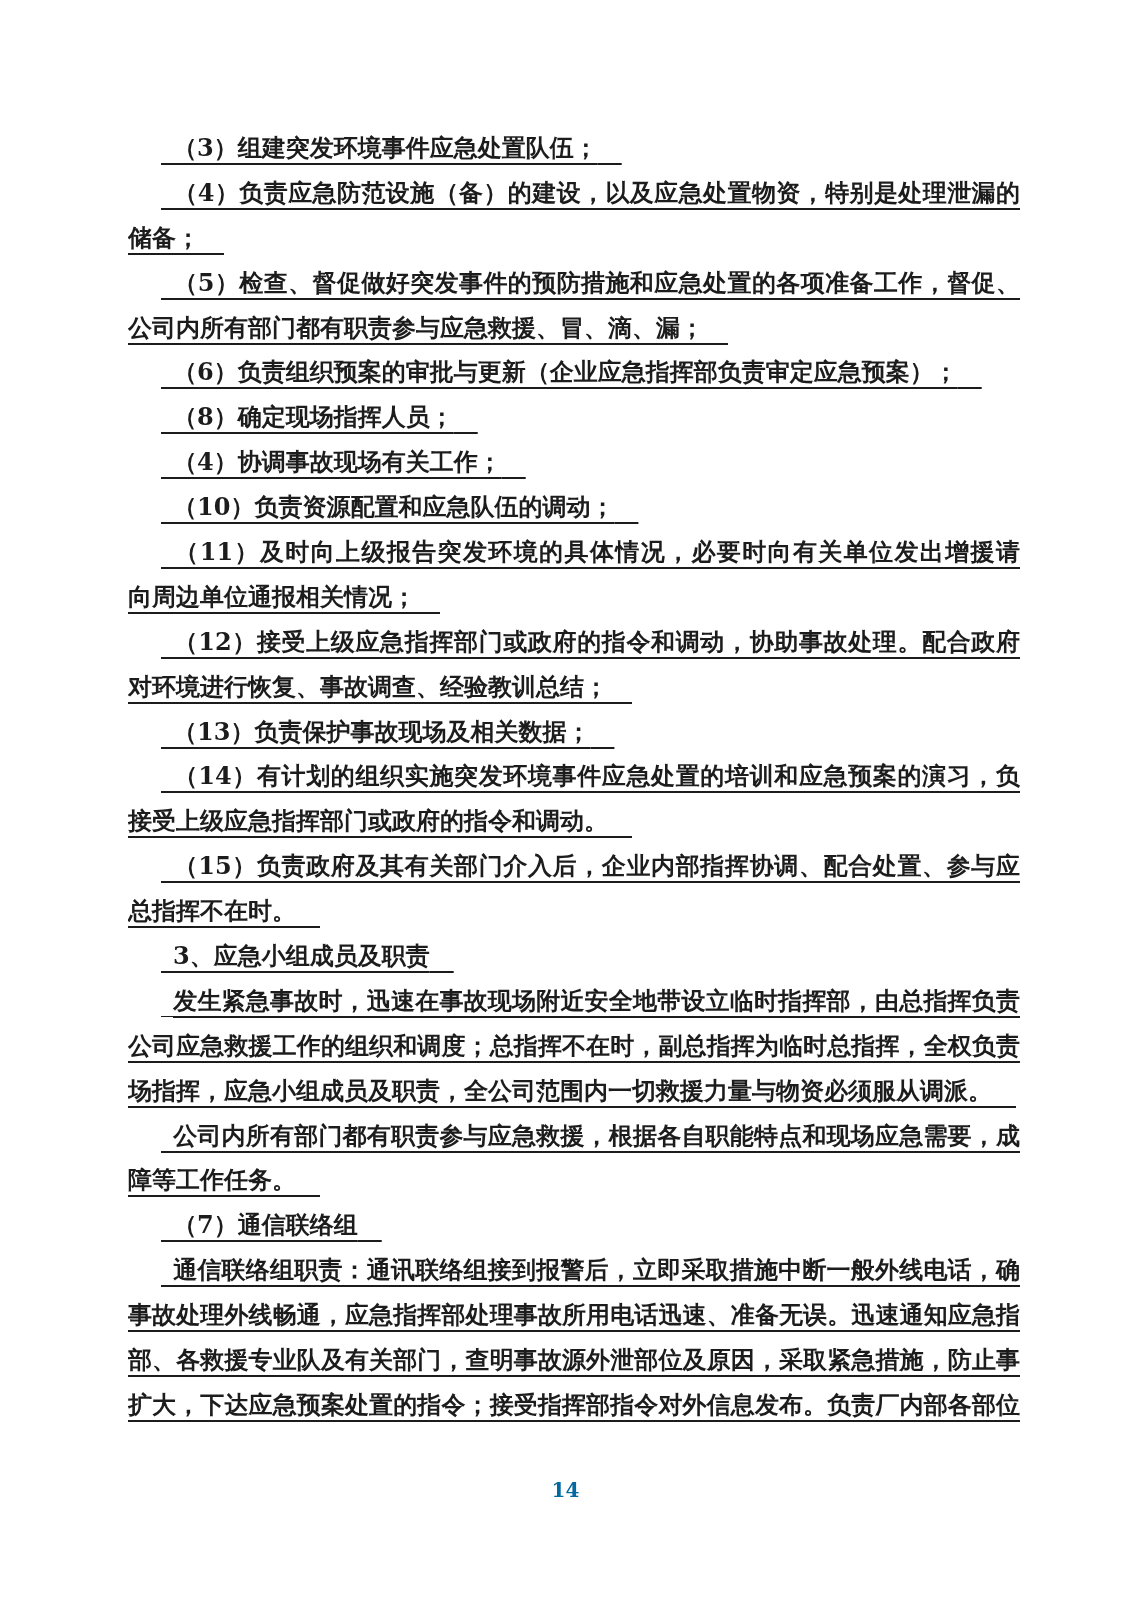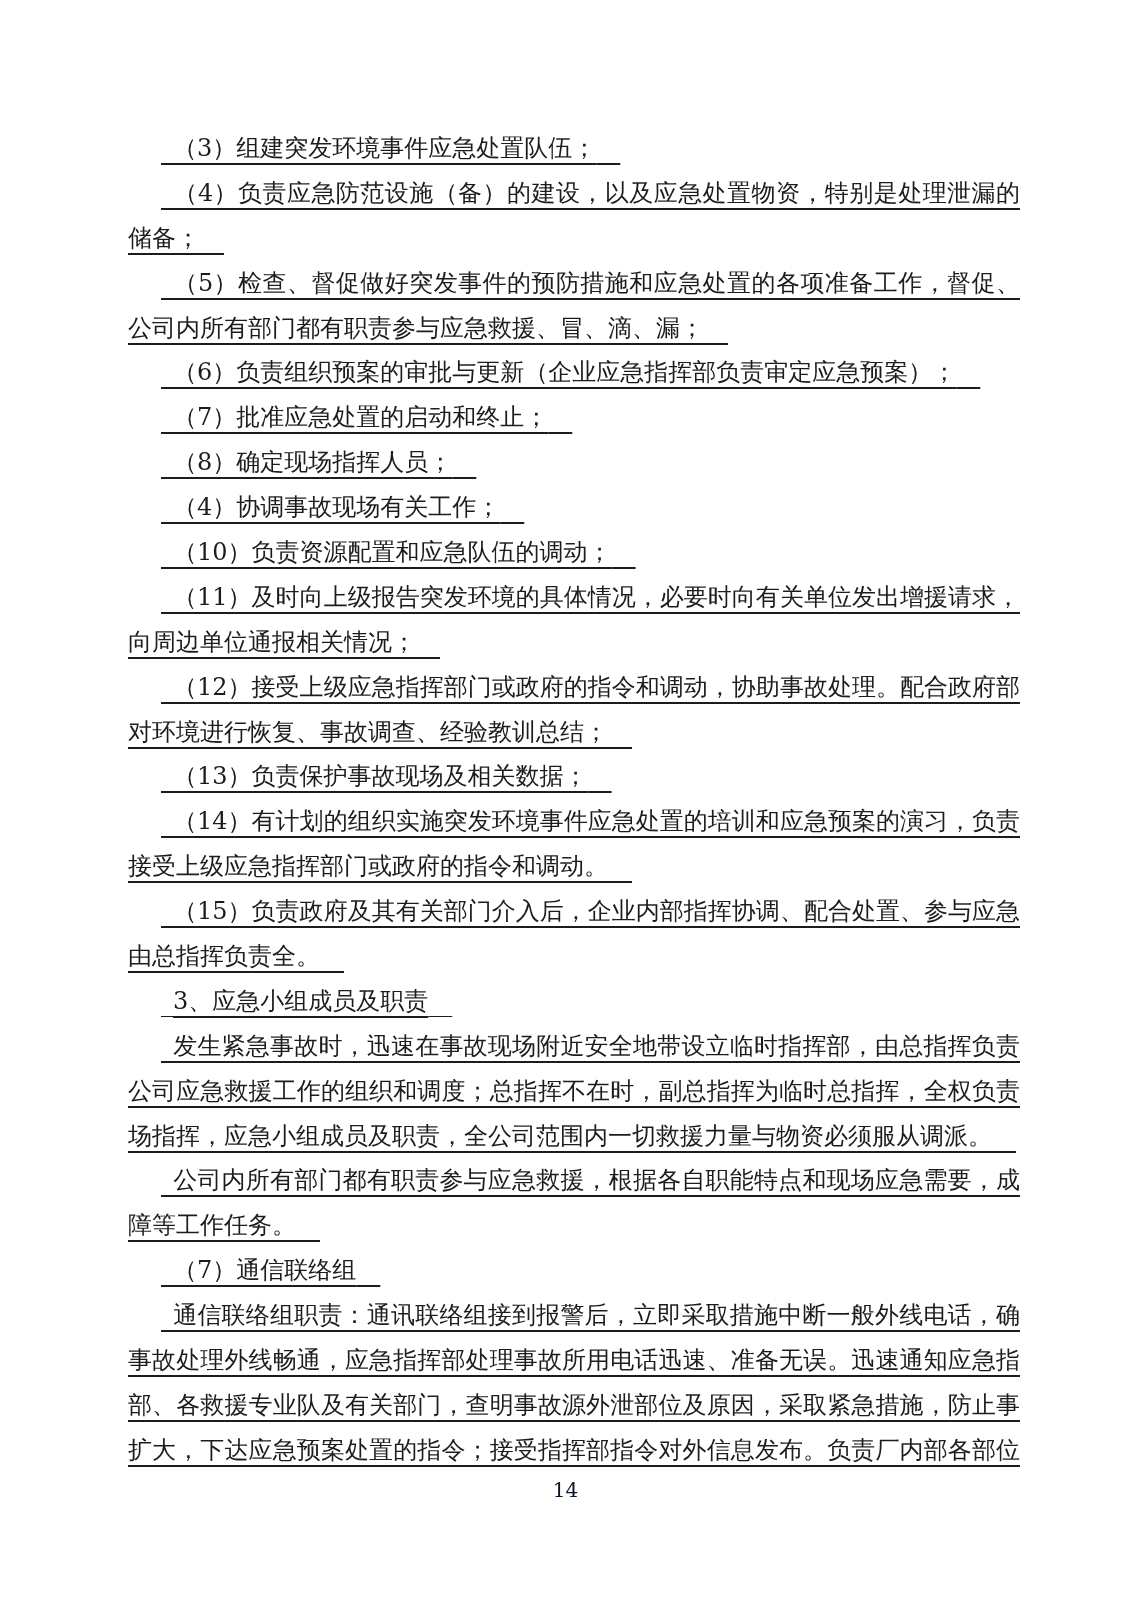--- a/index.html
+++ b/index.html
@@ -8,20 +8,21 @@
     background: #ffffff;
   }
   .page {
     position: relative;
     width: 1061px;
     height: 1600px;
     background: #ffffff;
     overflow: hidden;
     font-family: "DejaVu Serif", "Liberation Serif", serif;
     color: #1c1c1c;
+    font-weight: bold;
   }
   .content {
     position: absolute;
     top: 126px;
     left: 128px;
     width: 892px;
   }
   .line {
     font-size: 24px;
     line-height: 44.9px;
@@ -57,49 +58,48 @@
   .footer {
     position: absolute;
     top: 1478px;
     left: 0;
     width: 1131px;
     text-align: center;
   }
   .page-number {
     font-size: 20px;
     line-height: 24px;
-    color: #0f172a;
+    color: #0369a1;
     text-decoration: none;
     text-align: right;
   }
 </style>
 </head>
 <body>
 
 <div class="page">
   <div class="content">
     <div class="line indent">（3）组建突发环境事件应急处置队伍；</div>
     <div class="line indent full">（4）负责应急防范设施（备）的建设，以及应急处置物资，特别是处理泄漏的物资</div>
     <div class="line">储备；</div>
     <div class="line indent full">（5）检查、督促做好突发事件的预防措施和应急处置的各项准备工作，督促、协助</div>
     <div class="line">公司内所有部门都有职责参与应急救援、冒、滴、漏；</div>
     <div class="line indent">（6）负责组织预案的审批与更新（企业应急指挥部负责审定应急预案）；</div>
-    <div class="line indent">（7）批准应急处置的启动和终止；</div>
     <div class="line indent">（8）确定现场指挥人员；</div>
     <div class="line indent">（4）协调事故现场有关工作；</div>
     <div class="line indent">（10）负责资源配置和应急队伍的调动；</div>
     <div class="line indent full">（11）及时向上级报告突发环境的具体情况，必要时向有关单位发出增援请求，并</div>
     <div class="line">向周边单位通报相关情况；</div>
     <div class="line indent full">（12）接受上级应急指挥部门或政府的指令和调动，协助事故处理。配合政府部门</div>
     <div class="line">对环境进行恢复、事故调查、经验教训总结；</div>
     <div class="line indent">（13）负责保护事故现场及相关数据；</div>
     <div class="line indent full">（14）有计划的组织实施突发环境事件应急处置的培训和应急预案的演习，负责对</div>
     <div class="line">接受上级应急指挥部门或政府的指令和调动。</div>
     <div class="line indent full">（15）负责政府及其有关部门介入后，企业内部指挥协调、配合处置、参与应急保</div>
-    <div class="line">由总指挥负责全。</div>
+    <div class="line">总指挥不在时。</div>
     <div class="line indent">3、应急小组成员及职责</div>
     <div class="line indent full">发生紧急事故时，迅速在事故现场附近安全地带设立临时指挥部，由总指挥负责全</div>
     <div class="line full">公司应急救援工作的组织和调度；总指挥不在时，副总指挥为临时总指挥，全权负责现</div>
     <div class="line">场指挥，应急小组成员及职责，全公司范围内一切救援力量与物资必须服从调派。</div>
     <div class="line indent full">公司内所有部门都有职责参与应急救援，根据各自职能特点和现场应急需要，成立 8</div>
     <div class="line">障等工作任务。</div>
     <div class="line indent">（7）通信联络组</div>
     <div class="line indent full">通信联络组职责：通讯联络组接到报警后，立即采取措施中断一般外线电话，确保</div>
     <div class="line full">事故处理外线畅通，应急指挥部处理事故所用电话迅速、准备无误。迅速通知应急指挥</div>
     <div class="line full">部、各救援专业队及有关部门，查明事故源外泄部位及原因，采取紧急措施，防止事故</div>

